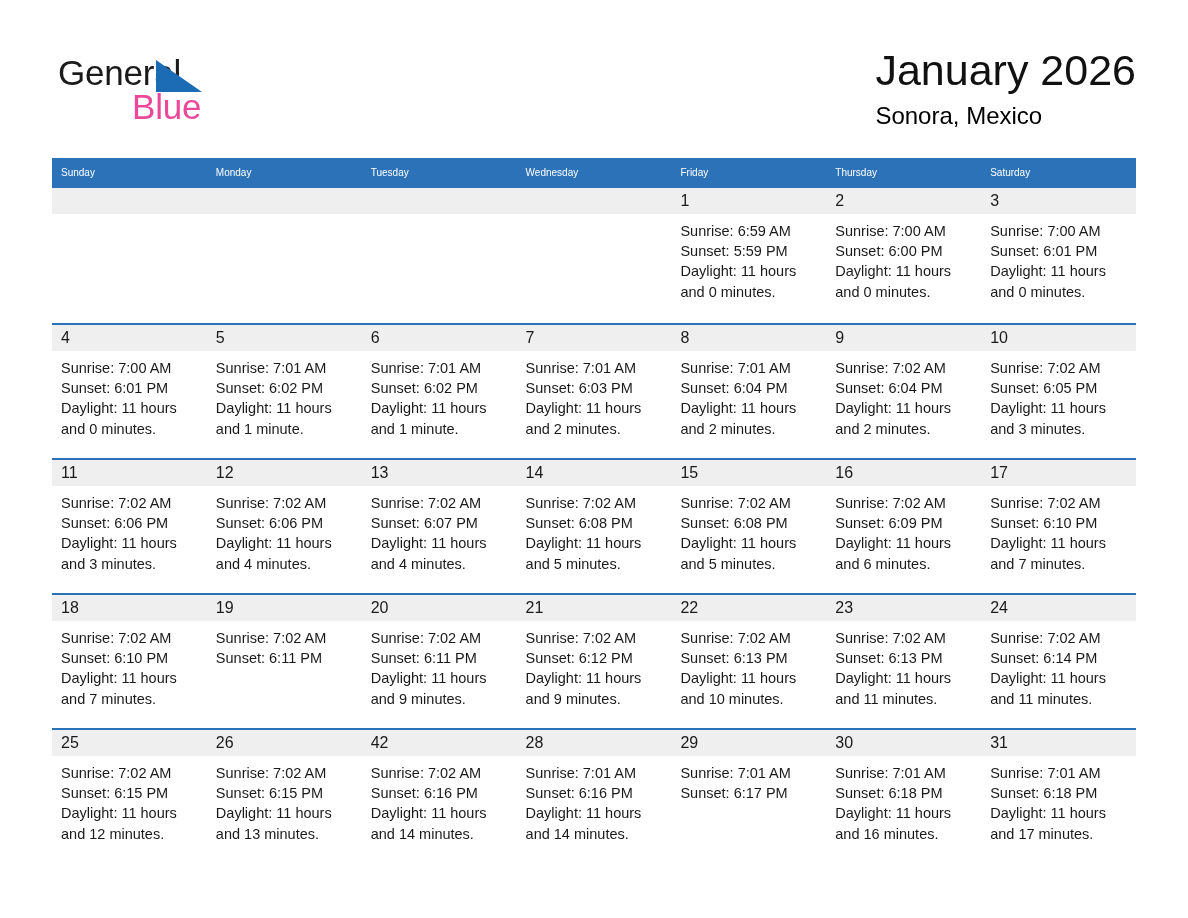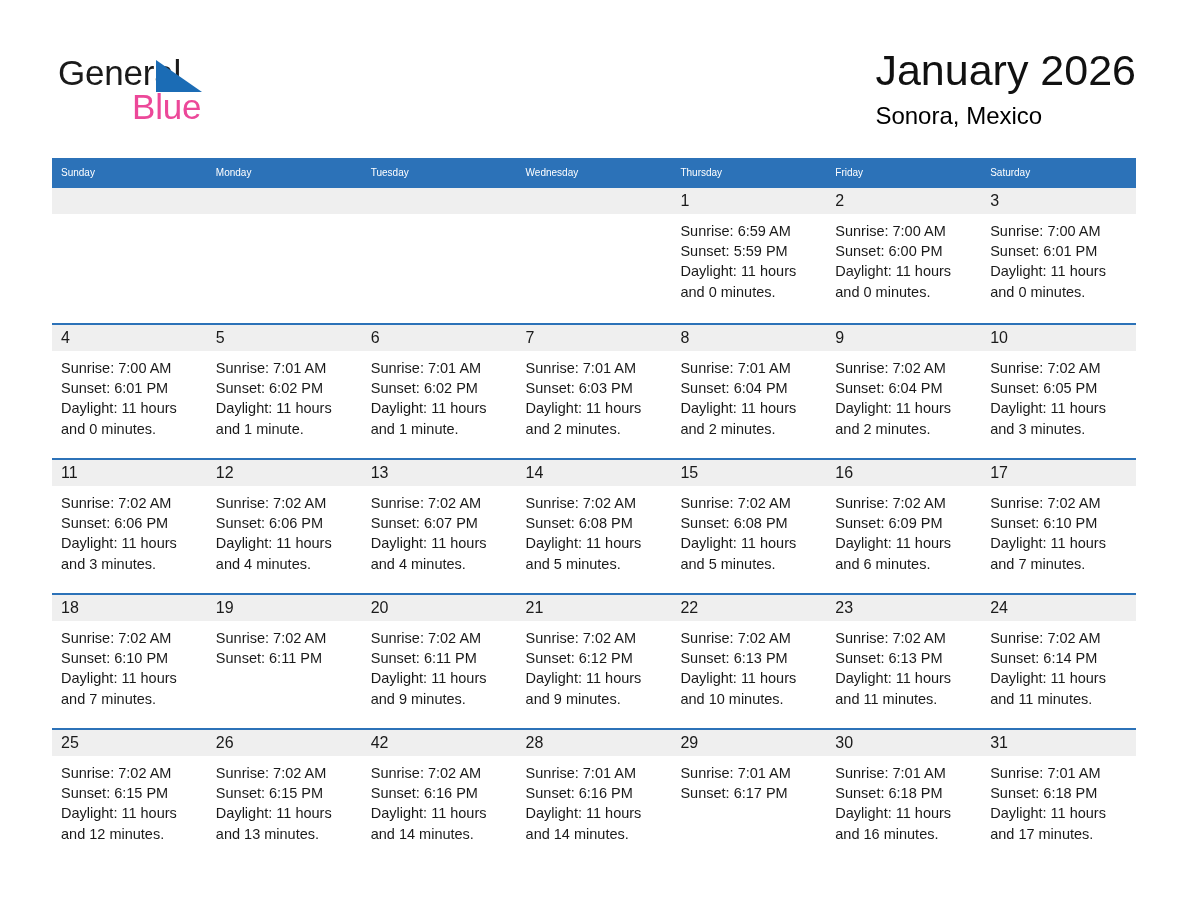--- a/index.html
+++ b/index.html
@@ -169,22 +169,22 @@
     </div>
 
   </div>
 
   <div class="calendar">
     <div class="cal-head">
         <div class="hcell">Sunday</div>
         <div class="hcell">Monday</div>
         <div class="hcell">Tuesday</div>
         <div class="hcell">Wednesday</div>
+        <div class="hcell">Friday</div>
         <div class="hcell">Thursday</div>
-        <div class="hcell">Friday</div>
         <div class="hcell">Saturday</div>
       </div>
     <div class="weeks">
         <div class="week first">
           <div class="day empty">
             <div class="numband"></div>
           </div>
           <div class="day empty">
             <div class="numband"></div>
           </div>

